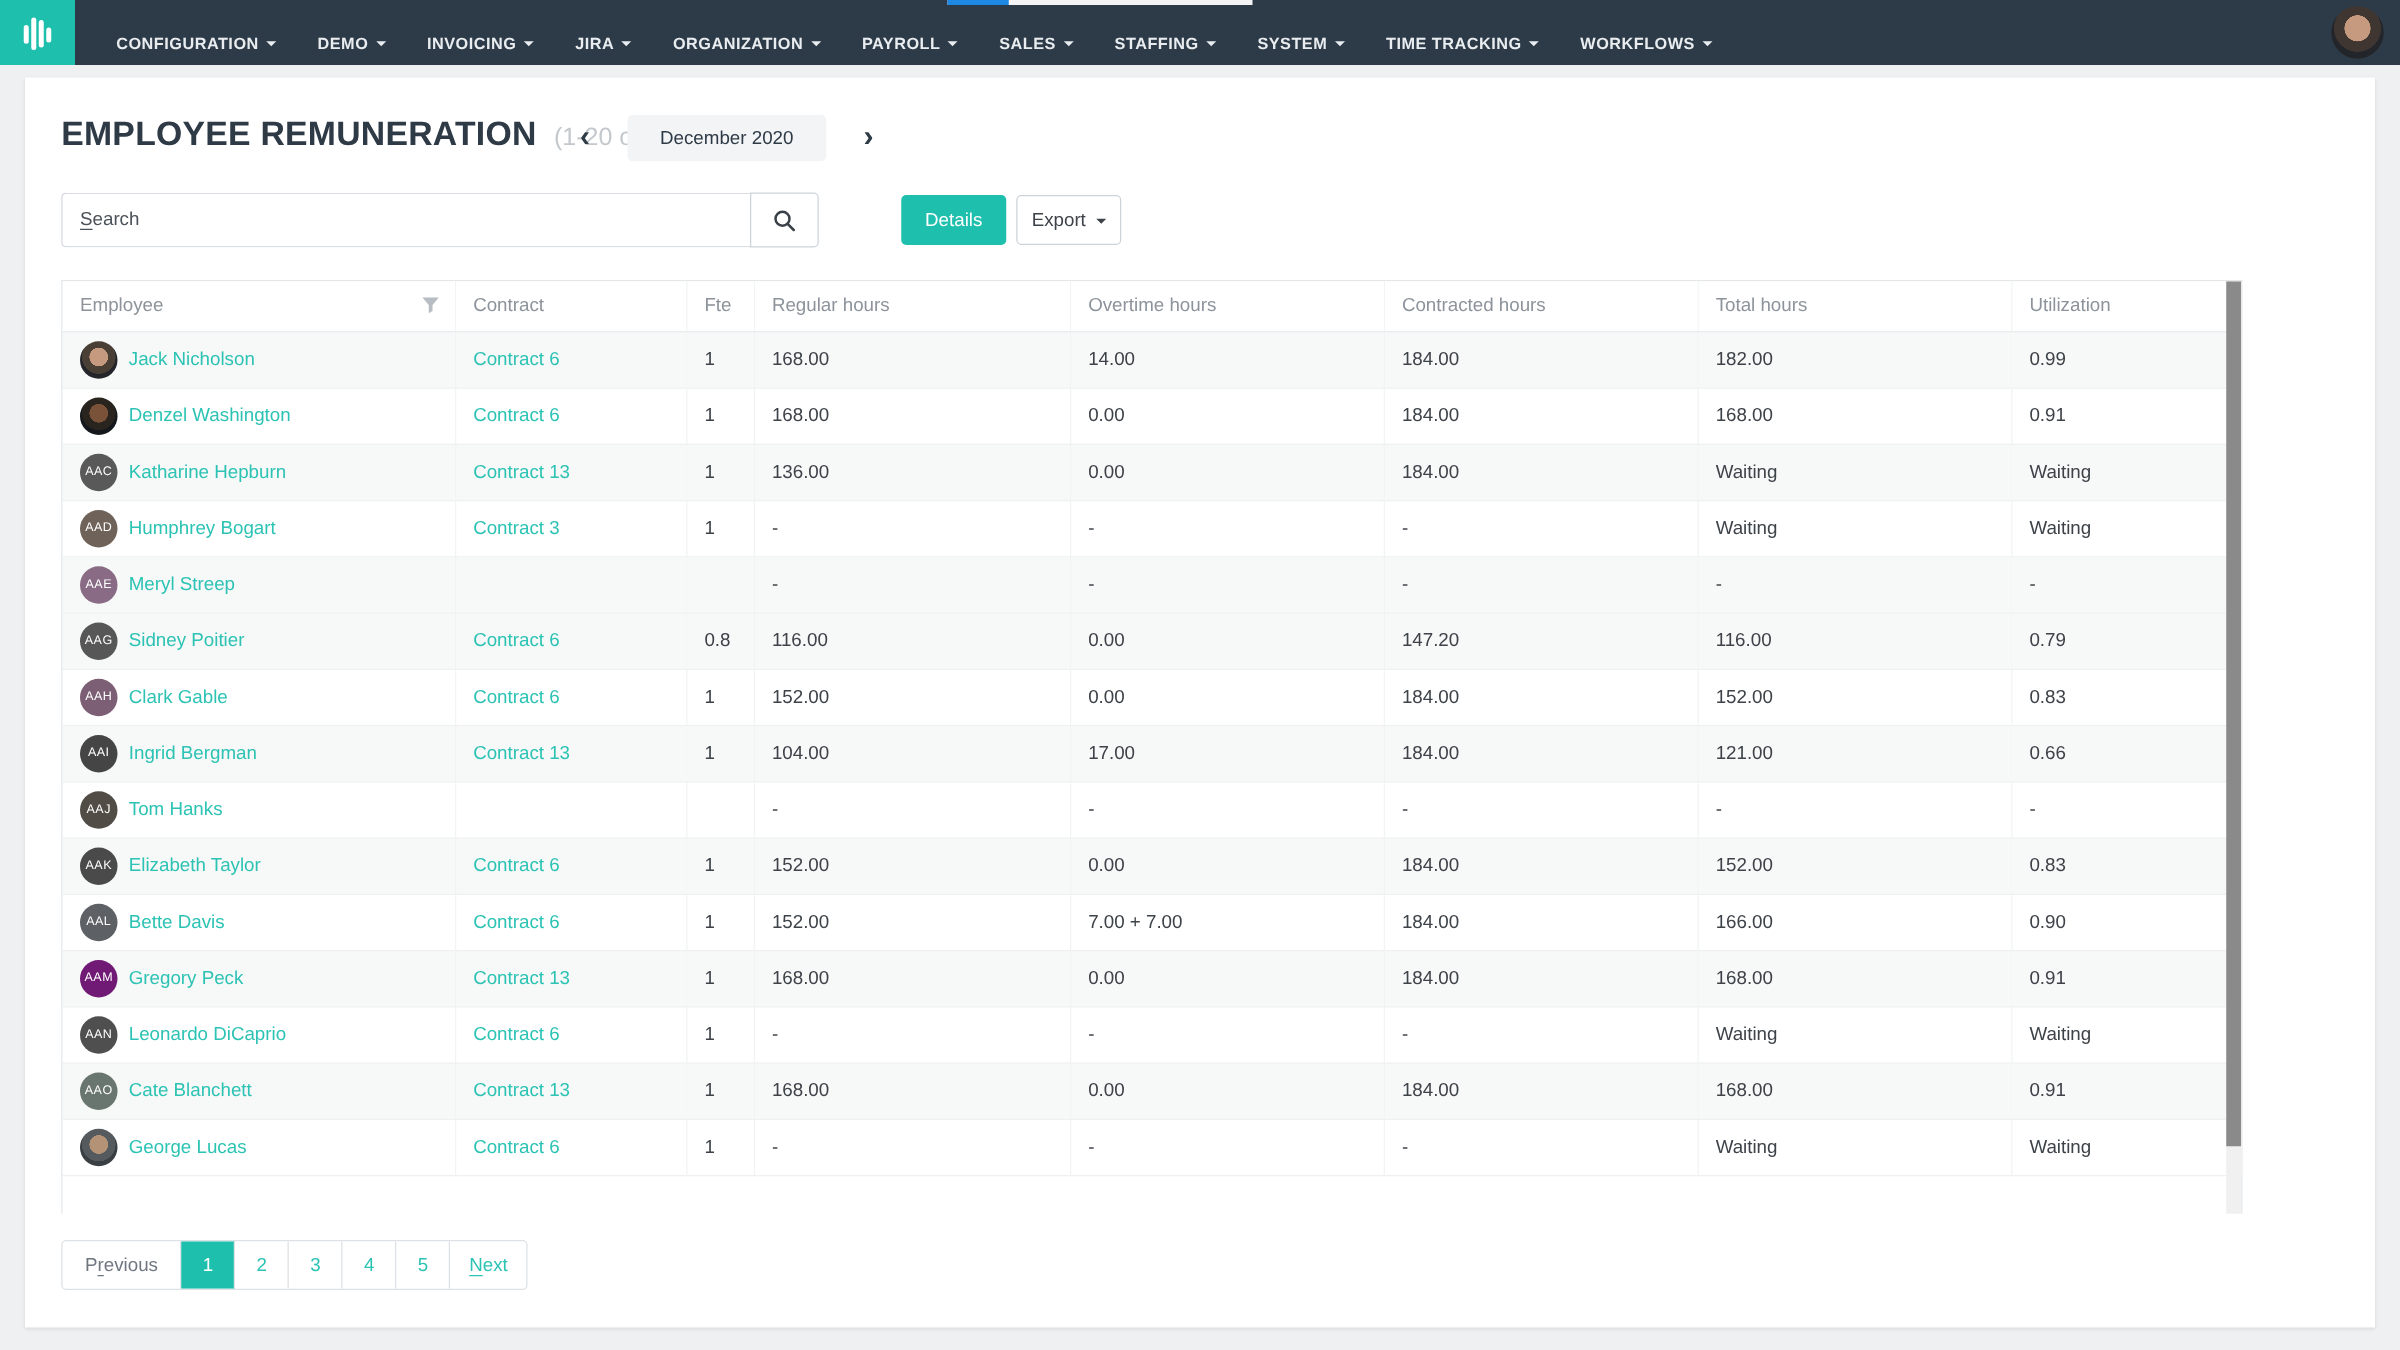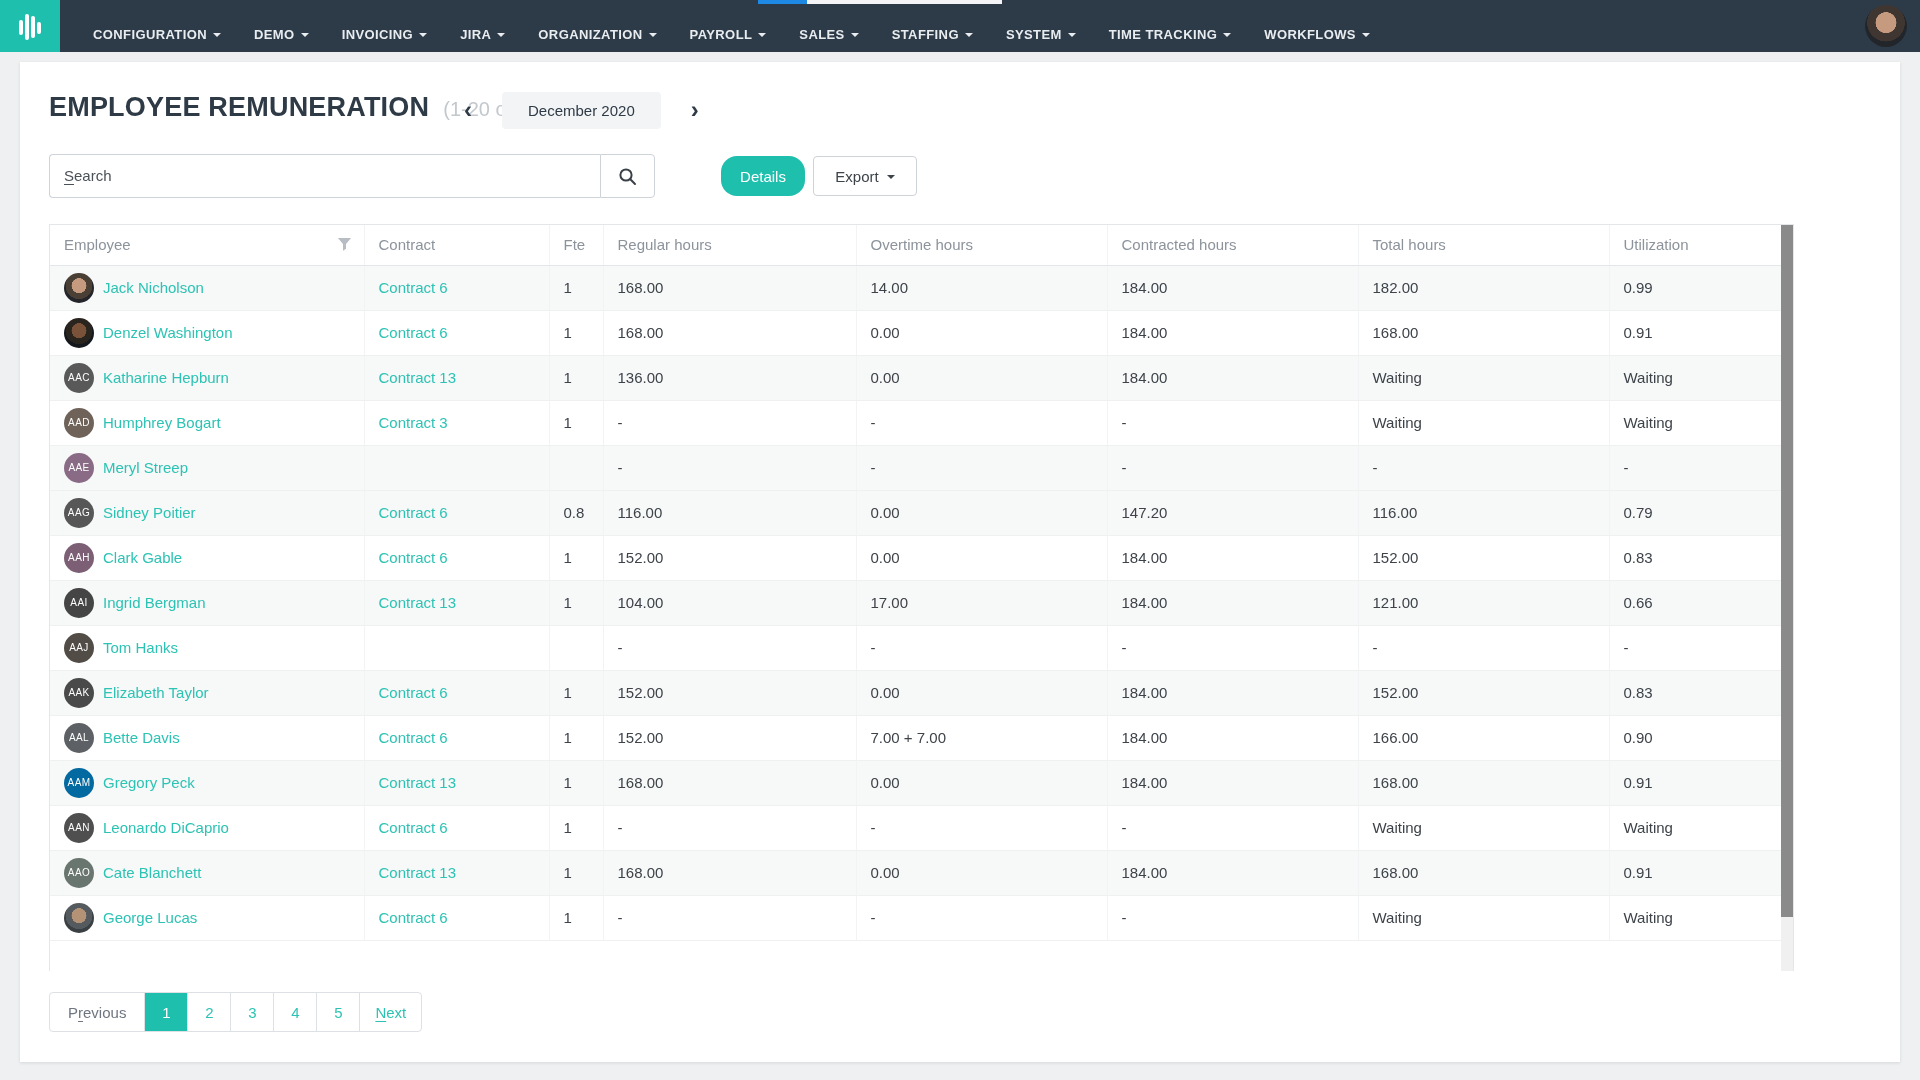--- a/index.html
+++ b/index.html
@@ -34,22 +34,22 @@
   .chev{font-size:24px;font-weight:700;color:#2f3b47;cursor:pointer;line-height:1;padding:0 4px;}
   .month-chip{background:#f3f4f5;border-radius:4px;padding:10px 26px;font-size:15px;color:#2e3a46;cursor:pointer;}
 
   
   .toolbar{position:absolute;left:29px;top:92px;height:44px;display:flex;align-items:center;}
   .search-group{display:flex;position:relative;height:44px;}
   .search-input{width:551px;height:44px;border:1px solid #ced3d8;border-right:none;border-radius:4px 0 0 4px;font-size:15px;padding:0 14px;color:var(--text);outline:none;background:#fff;}
   .search-ph{position:absolute;left:15px;top:13px;font-size:15px;color:#4a5158;pointer-events:none;}
   .search-ph u{text-underline-offset:3px;}
   .btn-search{width:55px;height:44px;background:#fff;border:1px solid #ced3d8;border-radius:0 4px 4px 0;display:flex;align-items:center;justify-content:center;cursor:pointer;}
-  .btn-details{margin-left:66px;width:84px;height:40px;background:var(--teal);color:#fff;border:none;border-radius:16px;font-size:15px;cursor:pointer;font-family:inherit;text-align:center;}
-  .btn-export{margin-left:8px;width:104px;height:40px;background:#fff;border:1px solid #ced3d8;border-radius:4px;color:var(--text);font-size:15px;display:flex;align-items:center;justify-content:center;gap:8px;cursor:pointer;font-family:inherit;}
+  .btn-details{margin-left:66px;width:84px;height:40px;background:var(--teal);color:#fff;border:none;border-radius:4px;font-size:15px;cursor:pointer;font-family:inherit;text-align:center;}
+  .btn-export{margin-left:8px;width:84px;height:40px;background:#fff;border:1px solid #ced3d8;border-radius:4px;color:var(--text);font-size:15px;display:flex;align-items:center;justify-content:center;gap:8px;cursor:pointer;font-family:inherit;}
 
   
   .table-wrap{position:absolute;left:29px;top:162px;width:1745px;height:747px;border:1px solid var(--border);border-bottom:none;overflow:hidden;}
   table{border-collapse:collapse;table-layout:fixed;width:1809px;}
   th{height:40px;text-align:left;padding:0 14px;font-size:15px;color:var(--muted);font-weight:400;border-right:1px solid var(--colline);border-bottom:1px solid var(--border);background:#fff;position:relative;cursor:pointer;white-space:nowrap;}
   th:last-child,td:last-child{border-right:none;}
   td{height:45px;padding:0 14px;font-size:15px;color:var(--text);border-right:1px solid var(--colline);border-bottom:1px solid var(--rowline);background:#fff;white-space:nowrap;overflow:hidden;}
   tr.striped td{background:var(--stripe);}
   .emp-cell{display:flex;align-items:center;gap:9px;}
   .avatar{width:30px;height:30px;border-radius:50%;color:#fff;font-size:10px;font-weight:400;display:flex;align-items:center;justify-content:center;letter-spacing:.4px;flex-shrink:0;}
@@ -353,21 +353,21 @@
             <td>1</td>
             <td>152.00</td>
             <td>7.00 + 7.00</td>
             <td>184.00</td>
             <td>166.00</td>
             <td>0.90</td>
           </tr>
           <tr class="striped">
             <td>
               <div class="emp-cell">
-                <div class="avatar" style="background: #0369a1;">AAM</div>
+                <div class="avatar" style="background: #701a75;">AAM</div>
                 <a class="link">Gregory Peck</a>
               </div>
             </td>
             <td><a class="link">Contract 13</a></td>
             <td>1</td>
             <td>168.00</td>
             <td>0.00</td>
             <td>184.00</td>
             <td>168.00</td>
             <td>0.91</td>

